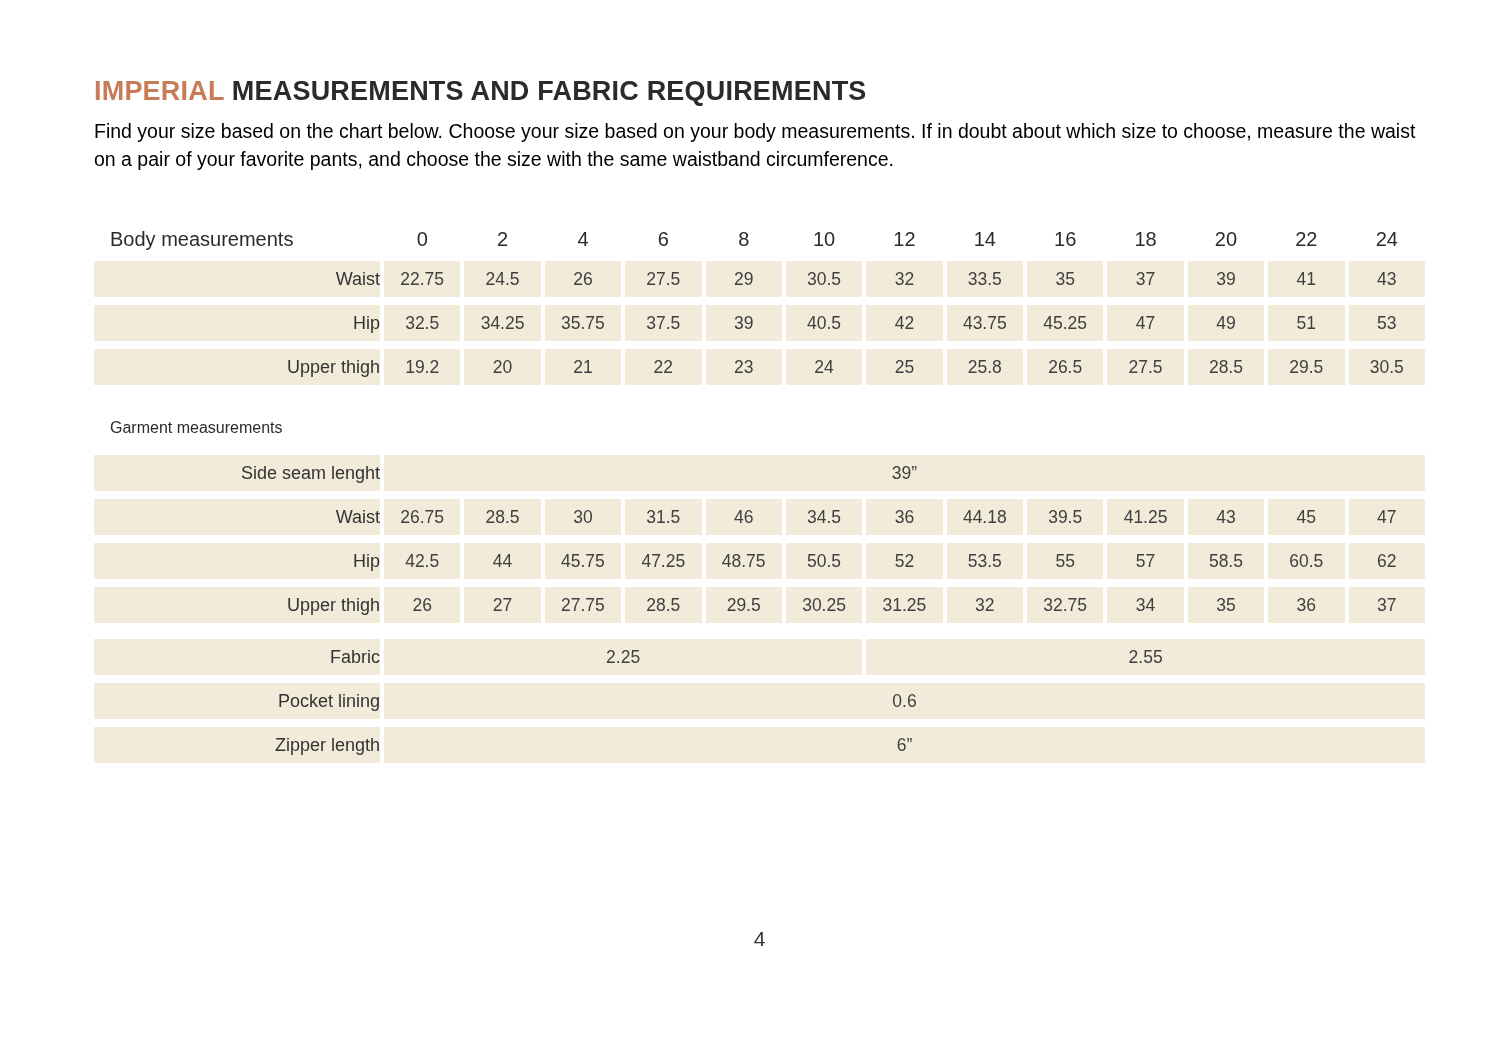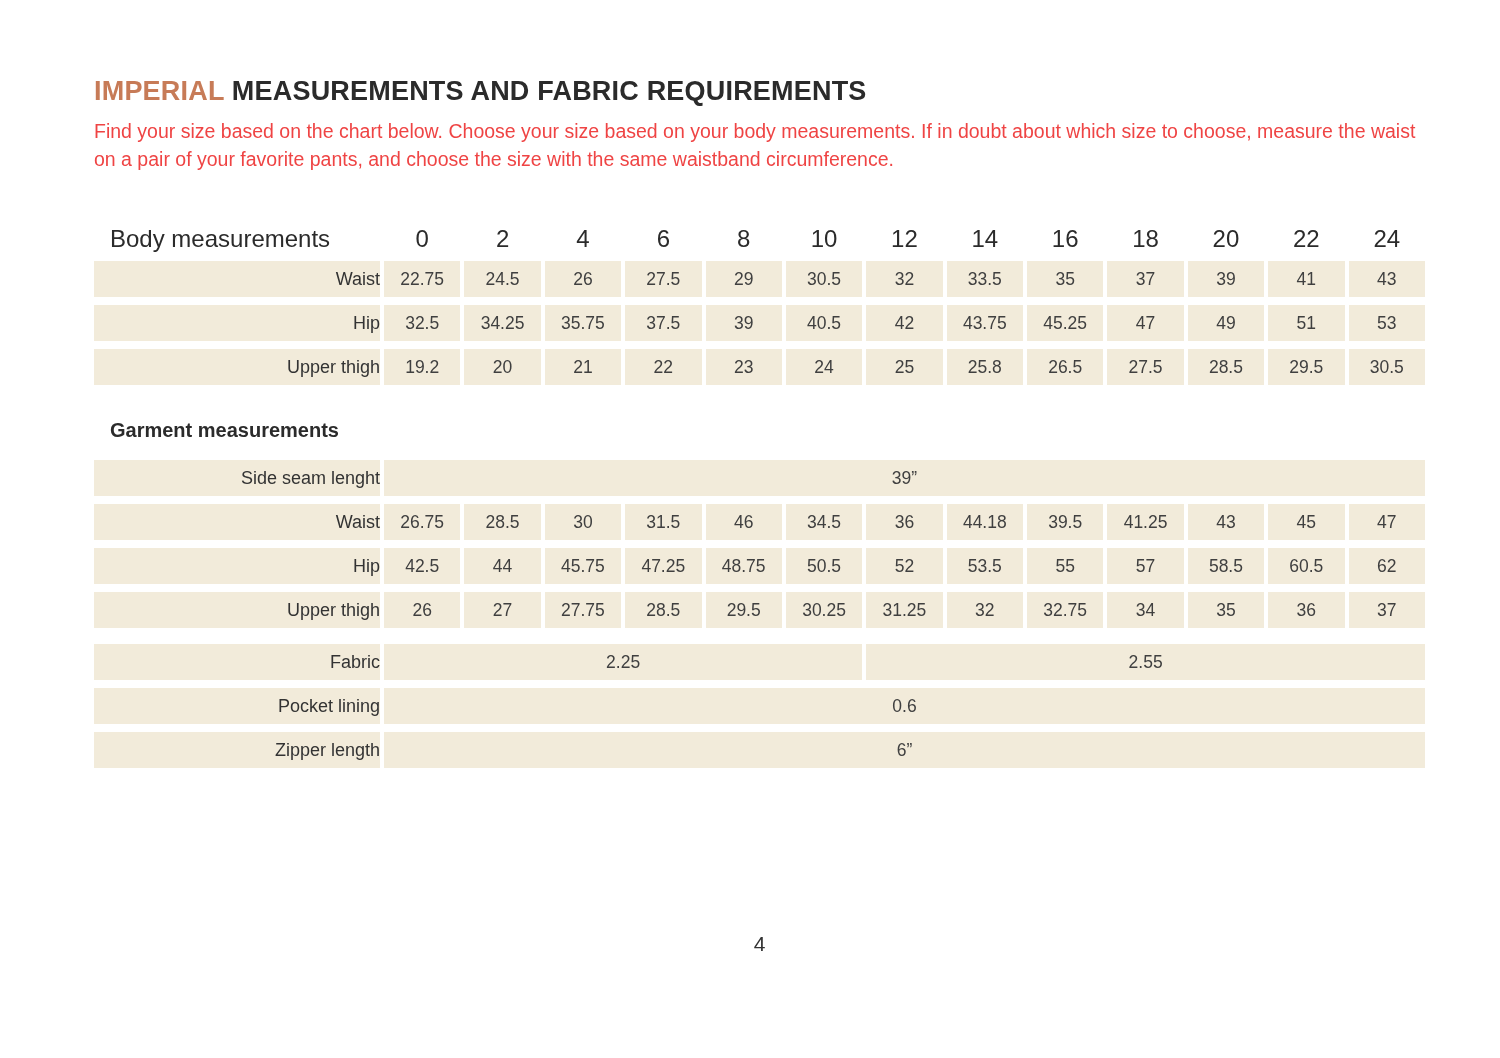--- a/index.html
+++ b/index.html
@@ -23,41 +23,41 @@
     font-size:27px;
     font-weight:bold;
     letter-spacing:0.2px;
     color:var(--text-dark);
   }
   h1 .accent{color:var(--accent);}
   .intro{
     margin:0 0 44px 0;
     font-size:19.5px;
     line-height:28px;
-    color:#ef4444;
+    color:#000000;
     max-width:1360px;
   }
   .section-heading{
     margin:26px 0 10px 0;
     padding-left:16px;
-    font-size:20px;
-    font-weight:700;
+    font-size:16px;
+    font-weight:400;
     color:var(--text-dark);
   }
   table.size-table{
     table-layout:fixed;
     border-collapse:separate;
     border-spacing:4px 8px;
     width:calc(100% + 8px);
     margin:0 -4px;
   }
   table.size-table col.label-col{width:286px;}
   table.size-table th{
     font-weight:500;
-    font-size:24px;
+    font-size:20px;
     height:28px;
     padding:0;
     color:var(--text-dark);
     text-align:center;
     vertical-align:middle;
     white-space:nowrap;
   }
   table.size-table th.row-head{
     text-align:left;
     padding-left:16px;

